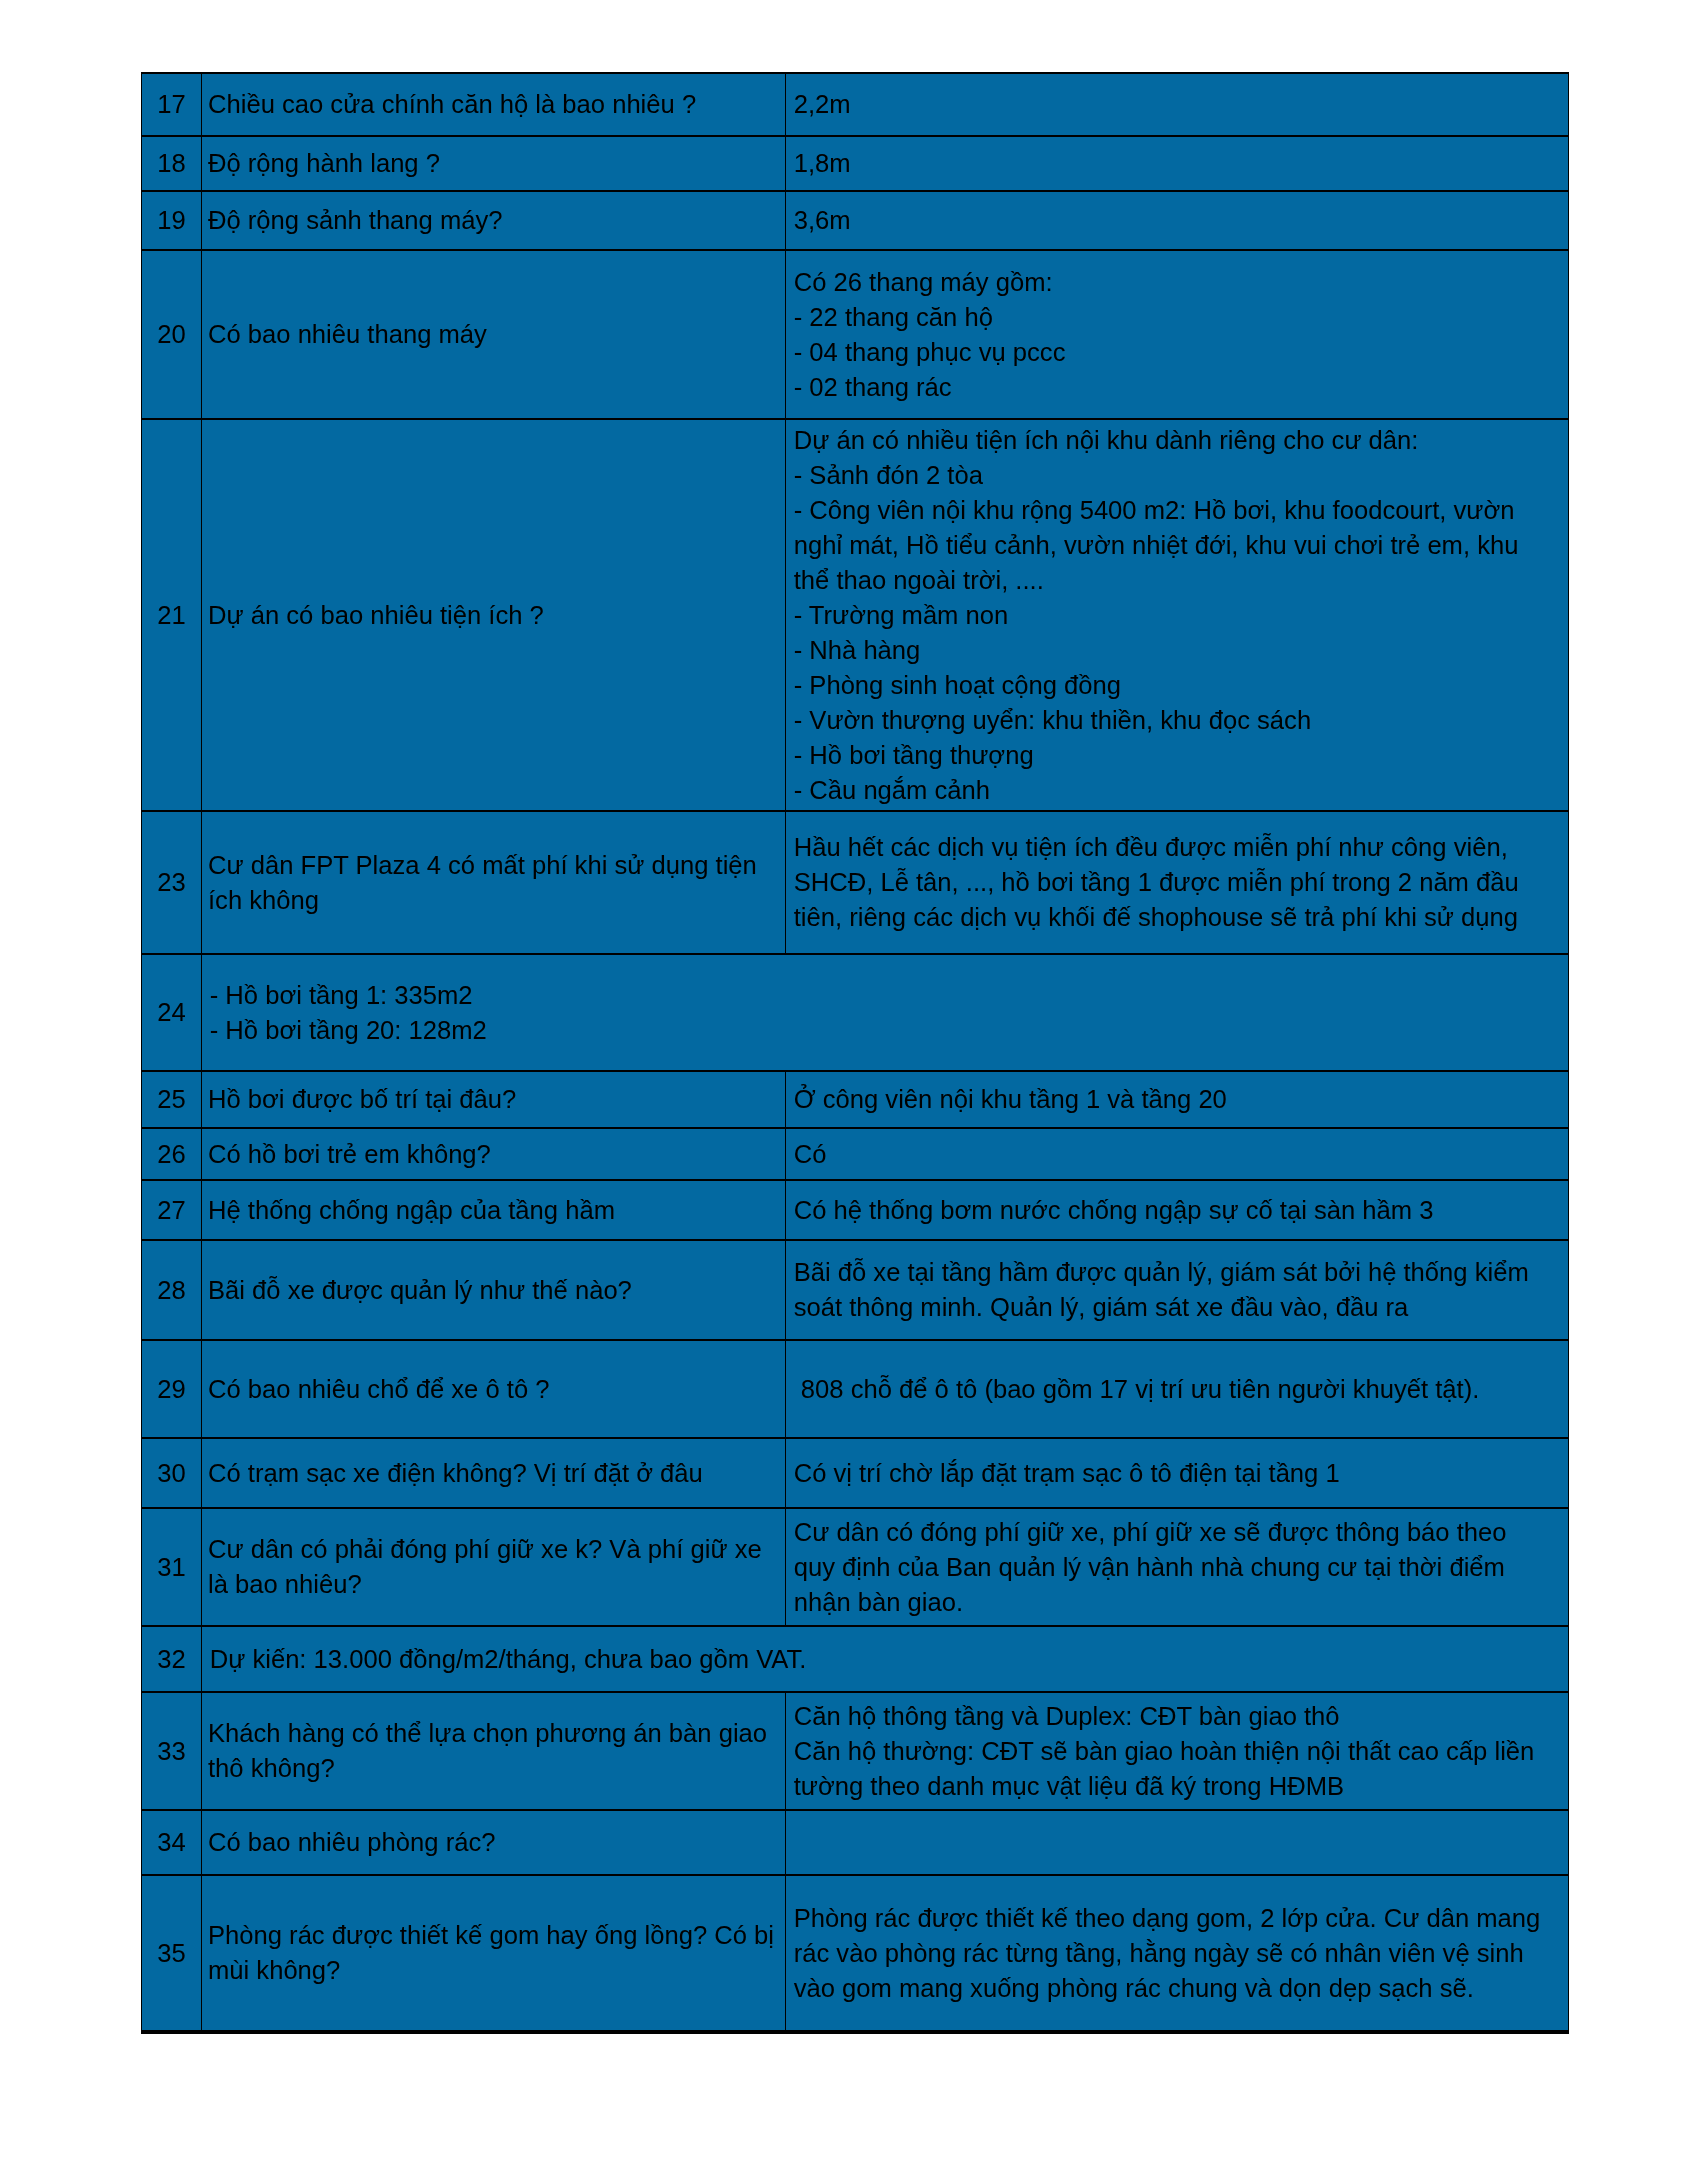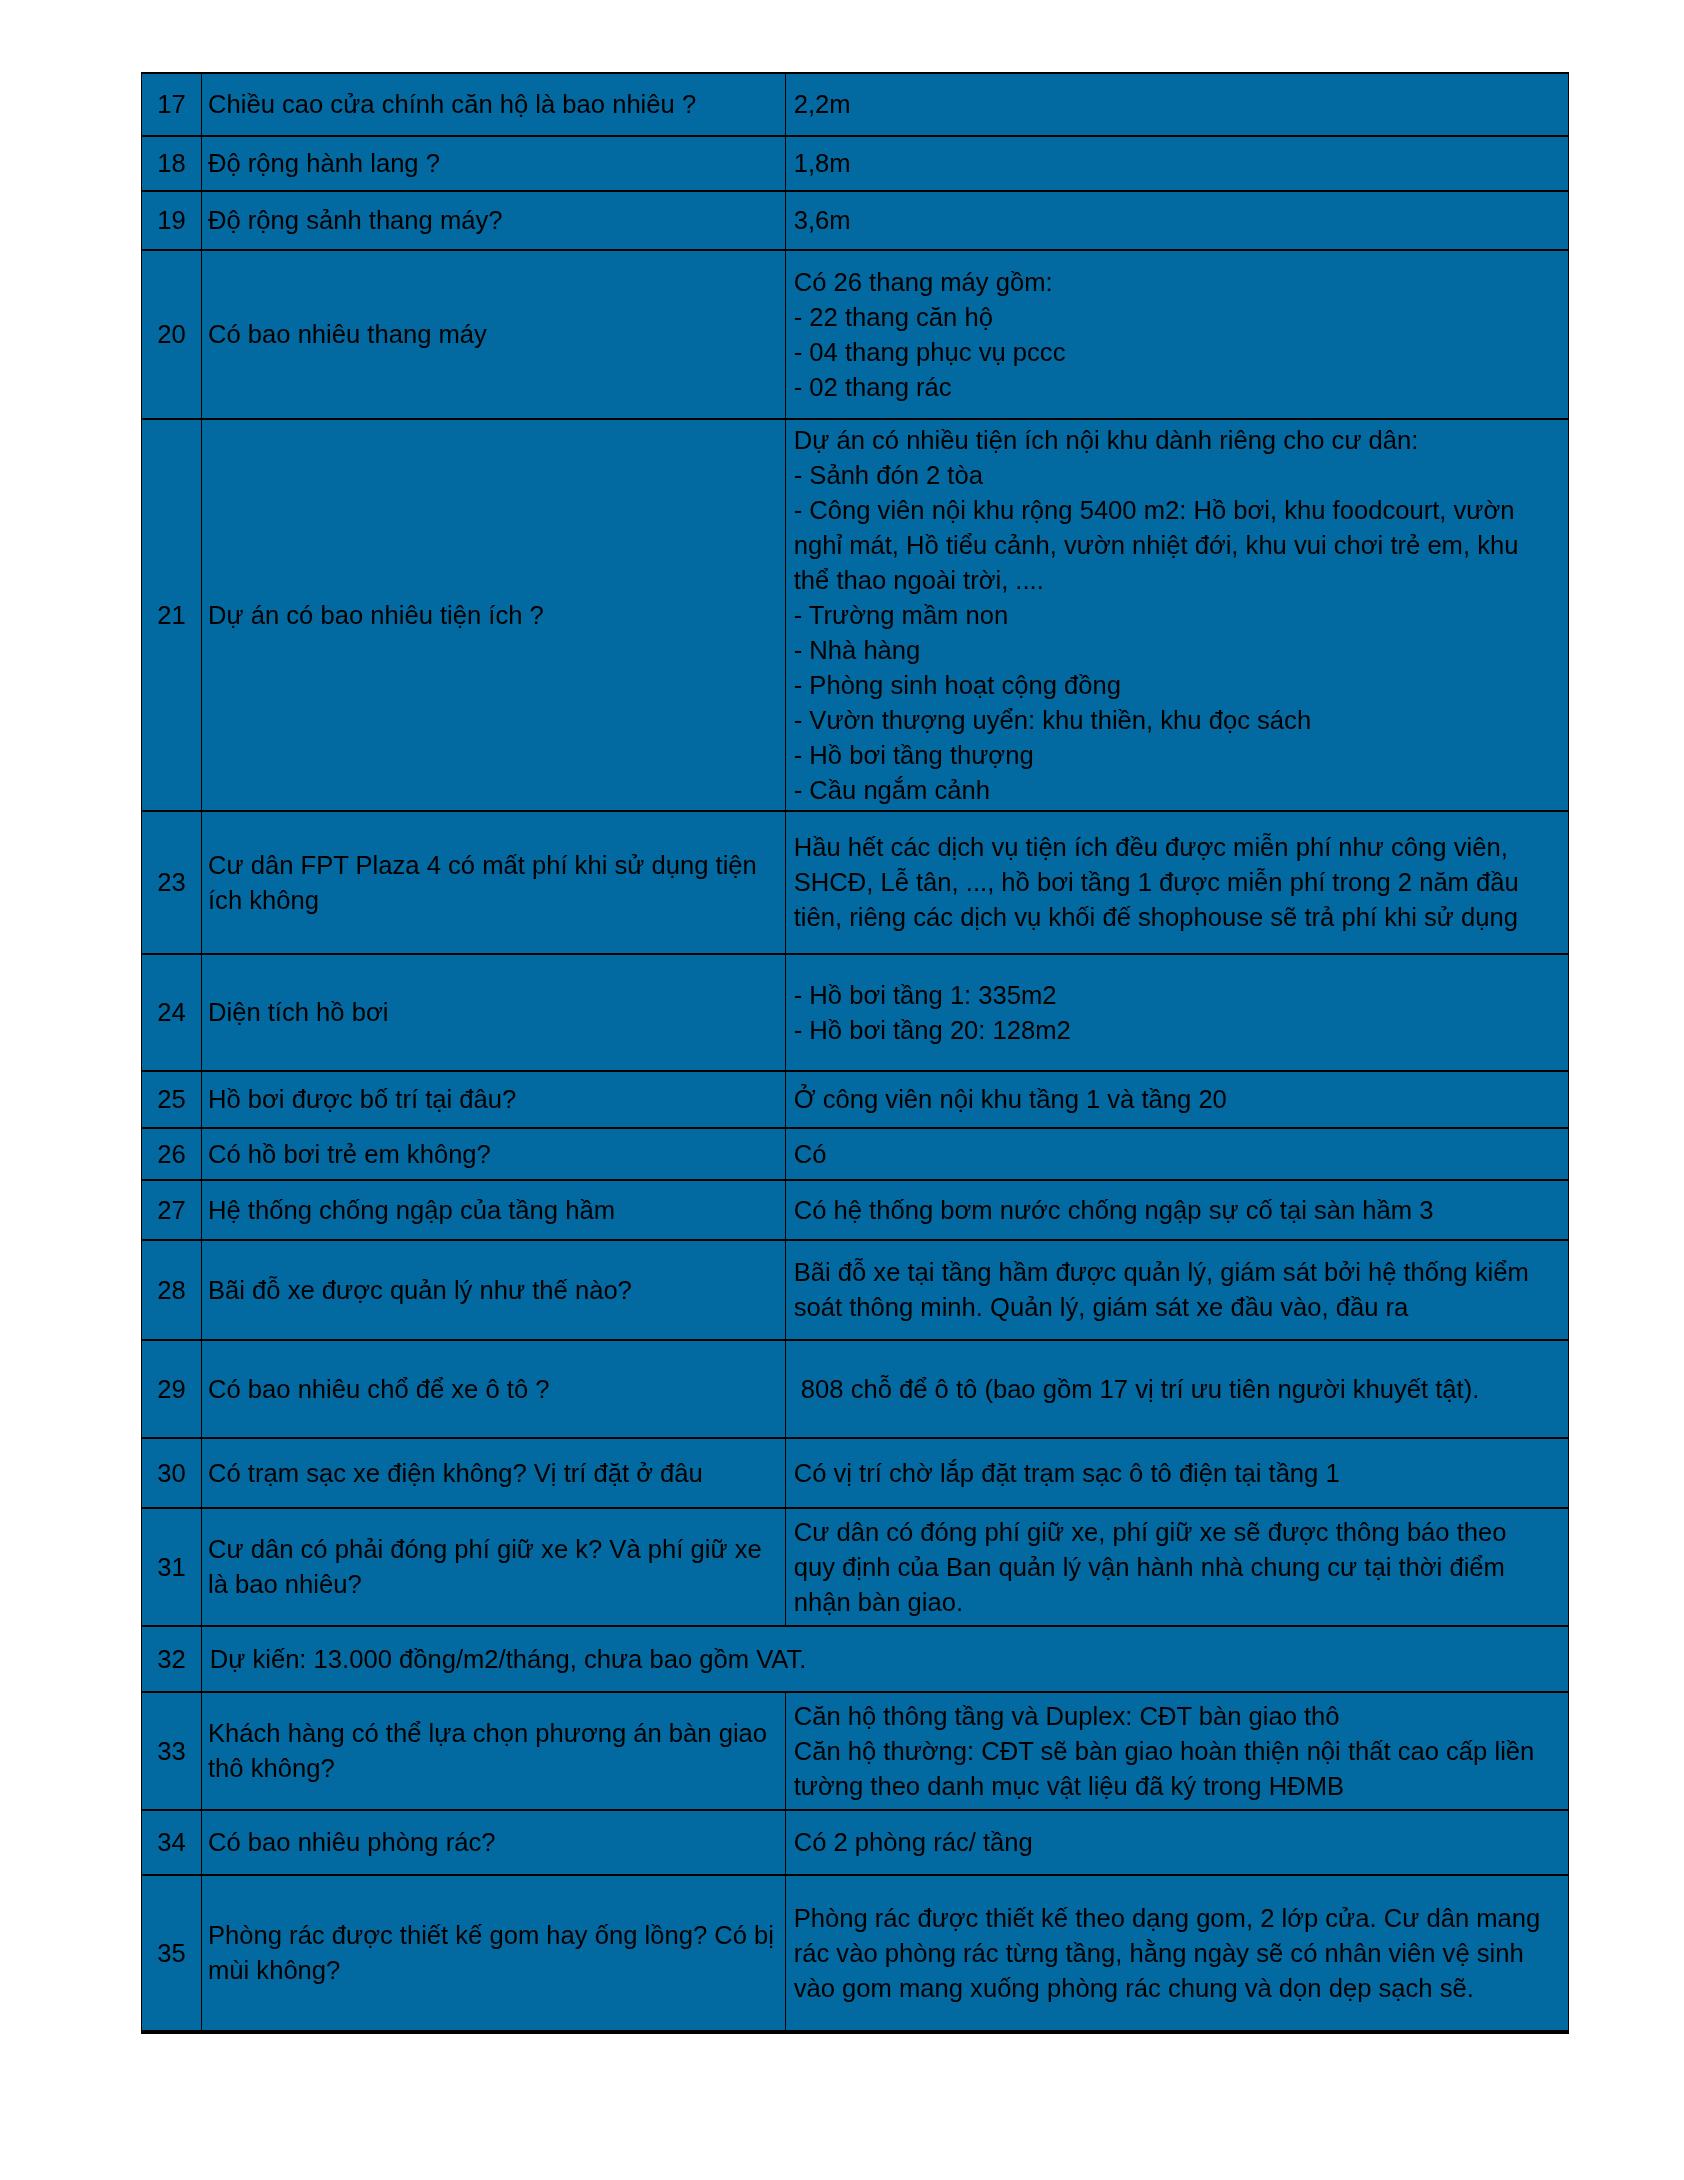--- a/index.html
+++ b/index.html
@@ -105,21 +105,20 @@
   </div>
 
   <div class="trow h23">
     <div class="cell no">23</div>
     <div class="cell q">Cư dân FPT Plaza 4 có mất phí khi sử dụng tiện ích không</div>
     <div class="cell a">Hầu hết các dịch vụ tiện ích đều được miễn phí như công viên, SHCĐ, Lễ tân, ..., hồ bơi tầng 1 được miễn phí trong 2 năm đầu tiên, riêng các dịch vụ khối đế shophouse sẽ trả phí khi sử dụng</div>
   </div>
 
   <div class="trow h24">
     <div class="cell no">24</div>
-    <div class="cell q">Diện tích hồ bơi</div>
     <div class="cell a">- Hồ bơi tầng 1: 335m2
 - Hồ bơi tầng 20: 128m2</div>
   </div>
 
   <div class="trow h25">
     <div class="cell no">25</div>
     <div class="cell q">Hồ bơi được bố trí tại đâu?</div>
     <div class="cell a">Ở công viên nội khu tầng 1 và tầng 20</div>
   </div>
 
@@ -167,21 +166,20 @@
   <div class="trow h33">
     <div class="cell no">33</div>
     <div class="cell q">Khách hàng có thể lựa chọn phương án bàn giao thô không?</div>
     <div class="cell a">Căn hộ thông tầng và Duplex: CĐT bàn giao thô
 Căn hộ thường: CĐT sẽ bàn giao hoàn thiện nội thất cao cấp liền tường theo danh mục vật liệu đã ký trong HĐMB</div>
   </div>
 
   <div class="trow h34">
     <div class="cell no">34</div>
     <div class="cell q">Có bao nhiêu phòng rác?</div>
-    <div class="cell a">Có 2 phòng rác/ tầng</div>
   </div>
 
   <div class="trow h35">
     <div class="cell no">35</div>
     <div class="cell q">Phòng rác được thiết kế gom hay ống lồng? Có bị mùi không?</div>
     <div class="cell a">Phòng rác được thiết kế theo dạng gom, 2 lớp cửa. Cư dân mang rác vào phòng rác từng tầng, hằng ngày sẽ có nhân viên vệ sinh vào gom mang xuống phòng rác chung và dọn dẹp sạch sẽ.</div>
   </div>
 
 </div>
 

